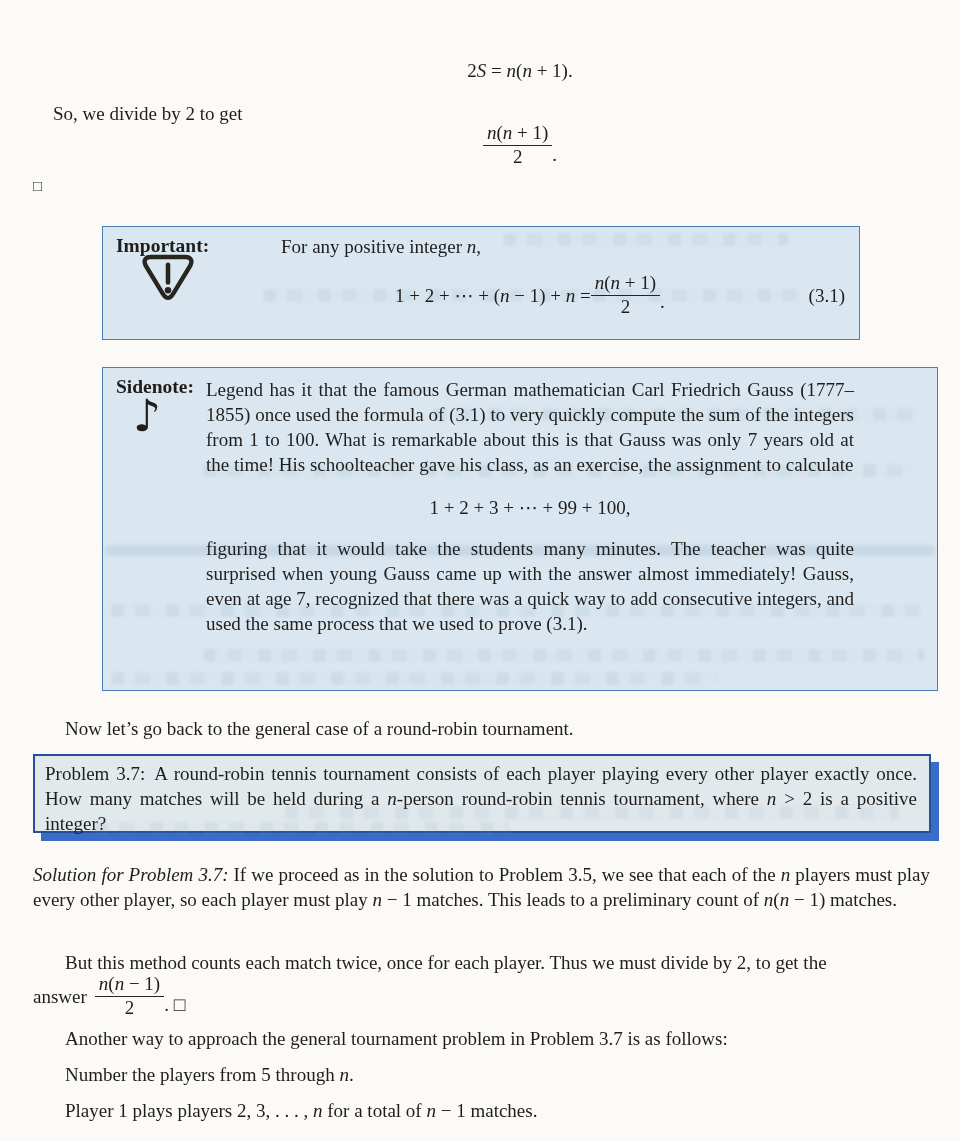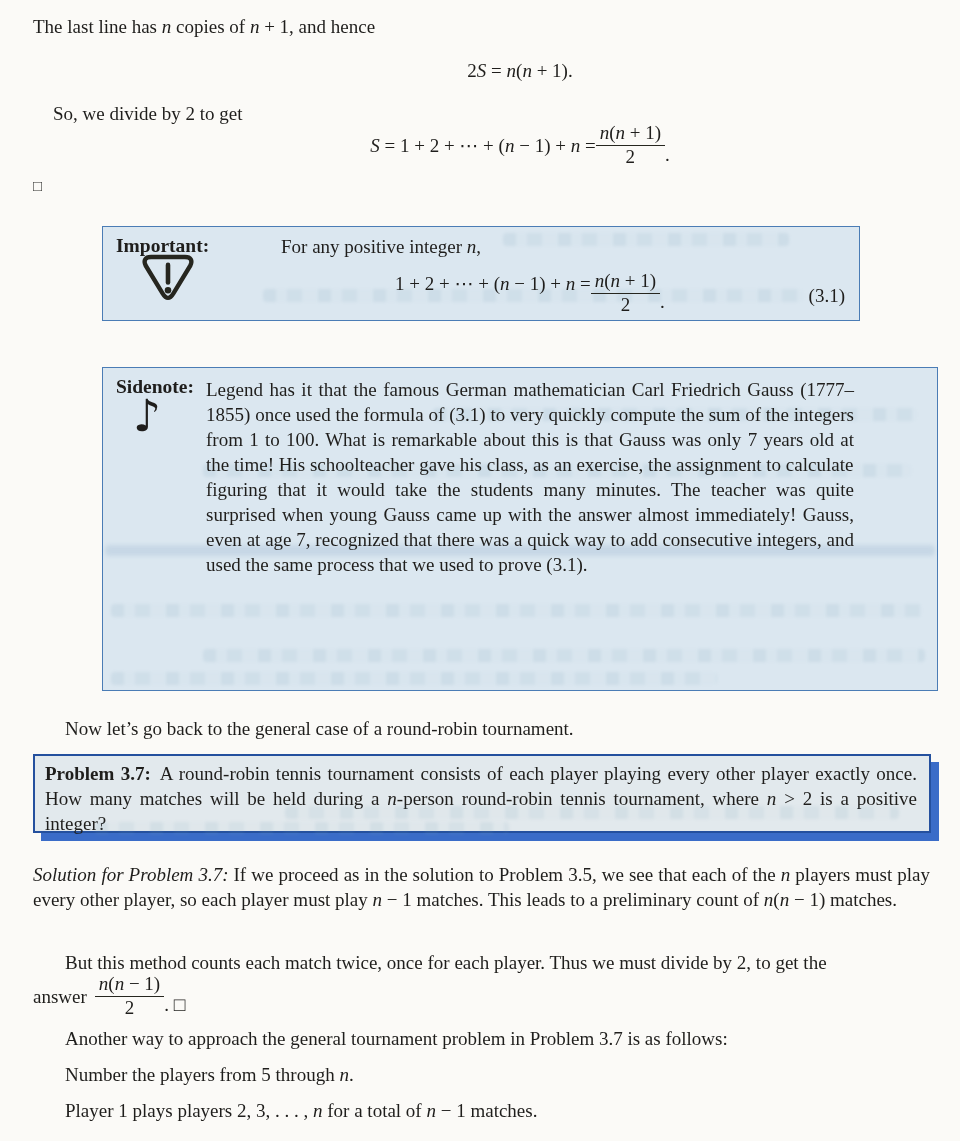--- a/index.html
+++ b/index.html
@@ -23,67 +23,65 @@
   .frac .den{display:block;padding-top:1px;}
   .tail{align-self:flex-end;margin-bottom:5px;}
   
   .bluebox{position:absolute;background:var(--box-bg);
            border:1.6px solid var(--box-border);box-sizing:border-box;}
   .box-label{position:absolute;left:13px;top:6px;font-weight:bold;font-size:19.5px;}
   .warn-icon{position:absolute;left:36px;top:24px;}
   .note-icon{position:absolute;left:30px;top:26px;font-size:44px;line-height:44px;
              font-family:"DejaVu Sans",sans-serif;}
   .imp-line{position:absolute;left:178px;top:7px;}
-  .imp-eq{position:absolute;left:292px;top:44px;display:flex;align-items:flex-start;height:48px;}
+  .imp-eq{position:absolute;left:292px;top:44px;display:flex;align-items:center;height:48px;}
   .eq-tag{position:absolute;right:14px;top:56px;}
   .sn-content{position:absolute;left:103px;top:9px;width:648px;}
   .sn-eq{text-align:center;margin:18px 0 16px;}
   
   .problem-box{position:absolute;left:33px;top:754px;width:898px;height:79px;
                background:var(--problem-bg);border:2px solid var(--problem-border);
                box-shadow:8px 8px 0 0 var(--problem-shadow);box-sizing:border-box;}
   .problem-box p{margin:0;padding:5px 12px 0 10px;}
-  .plabel{font-weight:bold;padding-right:9px;}
+  .plabel{font-weight:normal;padding-right:9px;}
   
   .ansrow{position:absolute;display:flex;align-items:center;margin:0;}
   .ansrow .lbl{margin-right:8px;}
   
   .bleed{position:absolute;height:13px;border-radius:4px;filter:blur(1.6px);opacity:.5;
          pointer-events:none;
          background:repeating-linear-gradient(90deg,rgba(111,154,176,.26) 0 13px,
            rgba(111,154,176,.05) 13px 24px,rgba(111,154,176,.21) 24px 39px,
            rgba(111,154,176,.04) 39px 55px);}
   .bleed.strong{opacity:.6;height:11px;filter:blur(2px);
          background:linear-gradient(rgba(120,156,190,.34),rgba(120,156,190,.34));}
 </style>
 </head>
 <body>
 
 <div class="page">
 
-  <p class="abs" style="left:33px;top:14px;right:40px;"><span>The last line has </span><span class="it">n</span><span> copies of </span><span class="it">n</span><span> + 1, and hence</span></p>
 
   <div class="abs disp" style="left:115px;top:58px;right:35px;">
     <span><span>2</span><span class="it">S</span><span> = </span><span class="it">n</span><span>(</span><span class="it">n</span><span> + 1).</span></span>
   </div>
 
   <p class="abs" style="left:33px;top:101px;right:40px;margin-left:20px;"><span>So, we divide by 2 to get</span></p>
 
   <div class="abs disp" style="left:115px;top:118px;right:35px;height:54px;">
-    <span><span class="it">S</span><span> = 1 + 2 + ⋯ + (</span><span class="it">n</span><span> − 1) + </span><span class="it">n</span><span> = </span></span>
     <span class="frac">
       <span class="num"><span class="it">n</span><span>(</span><span class="it">n</span><span> + 1)</span></span>
       <span class="den">2</span>
     </span>
     <span class="tail">.</span>
   </div>
 
   <div class="abs qed" style="left:33px;top:174px;">□</div>
 
-  <section class="bluebox" style="left:102px;top:226px;width:758px;height:95px;">
+  <section class="bluebox" style="left:102px;top:226px;width:758px;height:114px;">
     <div class="bleed" style="left:400px;right:70px;top:6px;"></div>
     <div class="bleed" style="left:160px;right:55px;top:62px;"></div>
     <div class="box-label">Important:</div>
     <svg class="warn-icon" width="58" height="58" viewBox="0 0 48 48">
       <path d="M10 5 L38 5 C43 5 44.5 8 42.5 12 L28.5 35 C25.5 40 22.5 40 19.5 35 L5.5 12 C3.5 8 5 5 10 5 Z" fill="none" stroke="#26261f" stroke-width="3.6" stroke-linejoin="round"></path>
       <line x1="24" y1="11.5" x2="24" y2="26" stroke="#26261f" stroke-width="3.8" stroke-linecap="round"></line>
       <circle cx="24" cy="32.5" r="2.7" fill="#26261f"></circle>
     </svg>
     <div class="imp-line"><span>For any positive integer </span><span class="it">n</span><span>,</span></div>
     <div class="imp-eq">
@@ -101,20 +99,21 @@
     <div class="bleed" style="left:330px;right:20px;top:40px;"></div>
     <div class="bleed" style="left:100px;right:25px;top:96px;"></div>
     <div class="bleed strong" style="left:2px;right:2px;top:177px;"></div>
     <div class="bleed" style="left:8px;right:15px;top:236px;"></div>
     <div class="bleed" style="left:100px;right:12px;top:281px;"></div>
     <div class="bleed" style="left:8px;right:220px;top:304px;"></div>
     <div class="box-label">Sidenote:</div>
     <div class="note-icon">♪</div>
     <div class="sn-content">
       <p class="just" style="margin:0;"><span>Legend has it that the famous German mathematician Carl Friedrich Gauss (1777–1855) once used the formula of (3.1) to very quickly compute the sum of the integers from 1 to 100.  What is remarkable about this is that Gauss was only 7 years old at the time!  His schoolteacher gave his class, as an exercise, the assignment to calculate</span></p>
+      <div class="sn-eq"><span>1 + 2 + 3 + ⋯ + 99 + 100,</span></div>
       <p class="just" style="margin:0;"><span>figuring that it would take the students many minutes.  The teacher was quite surprised when young Gauss came up with the answer almost immediately! Gauss, even at age 7, recognized that there was a quick way to add consecutive integers, and used the same process that we used to prove (3.1).</span></p>
     </div>
   </section>
 
   <p class="abs" style="left:65px;top:716px;right:40px;"><span>Now let’s go back to the general case of a round-robin tournament.</span></p>
 
   <section class="problem-box">
     <div class="bleed" style="left:250px;right:30px;top:50px;"></div>
     <div class="bleed" style="left:60px;right:420px;top:66px;"></div>
     <p class="just"><b class="plabel">Problem 3.7:</b><span><span>A round-robin tennis tournament consists of each player playing every other player exactly once.  How many matches will be held during a </span><span class="it">n</span><span>-person round-robin tennis tournament, where </span><span class="it">n</span><span> &gt; 2 is a positive integer?</span></span></p>

